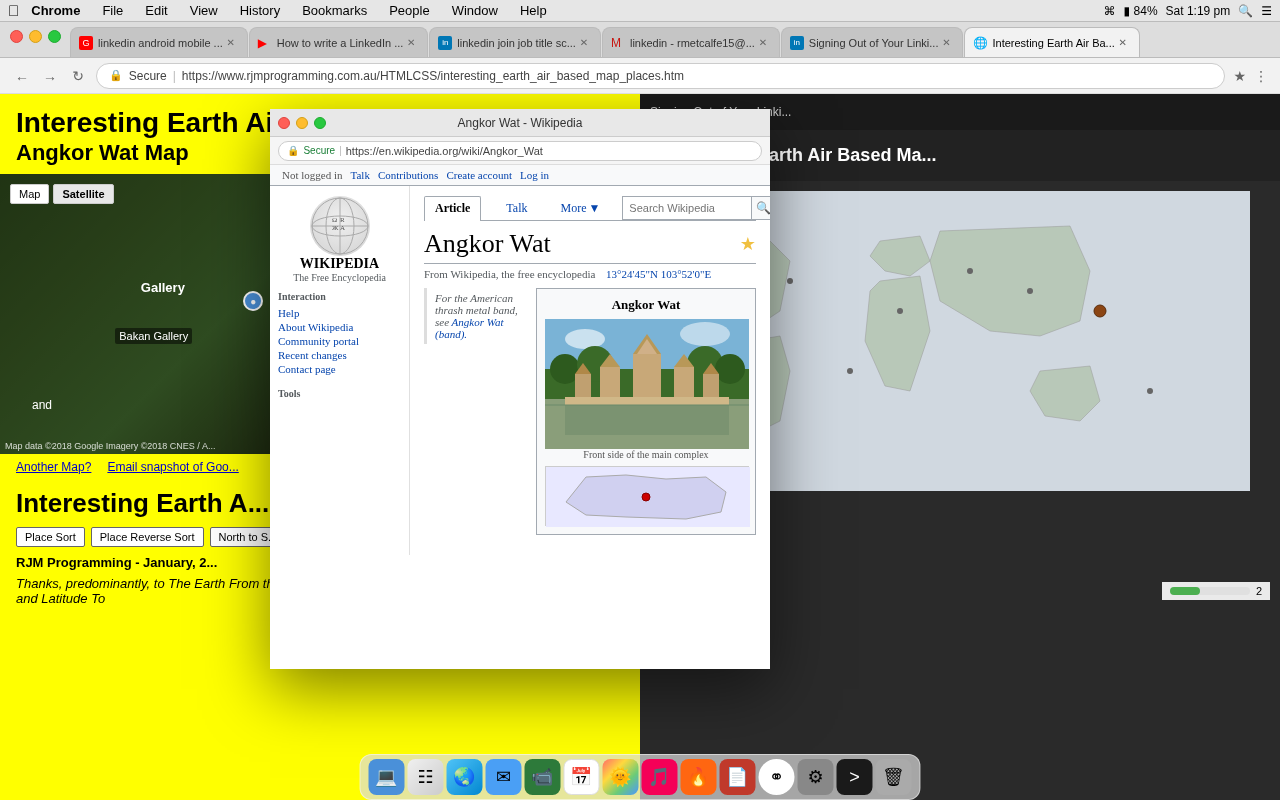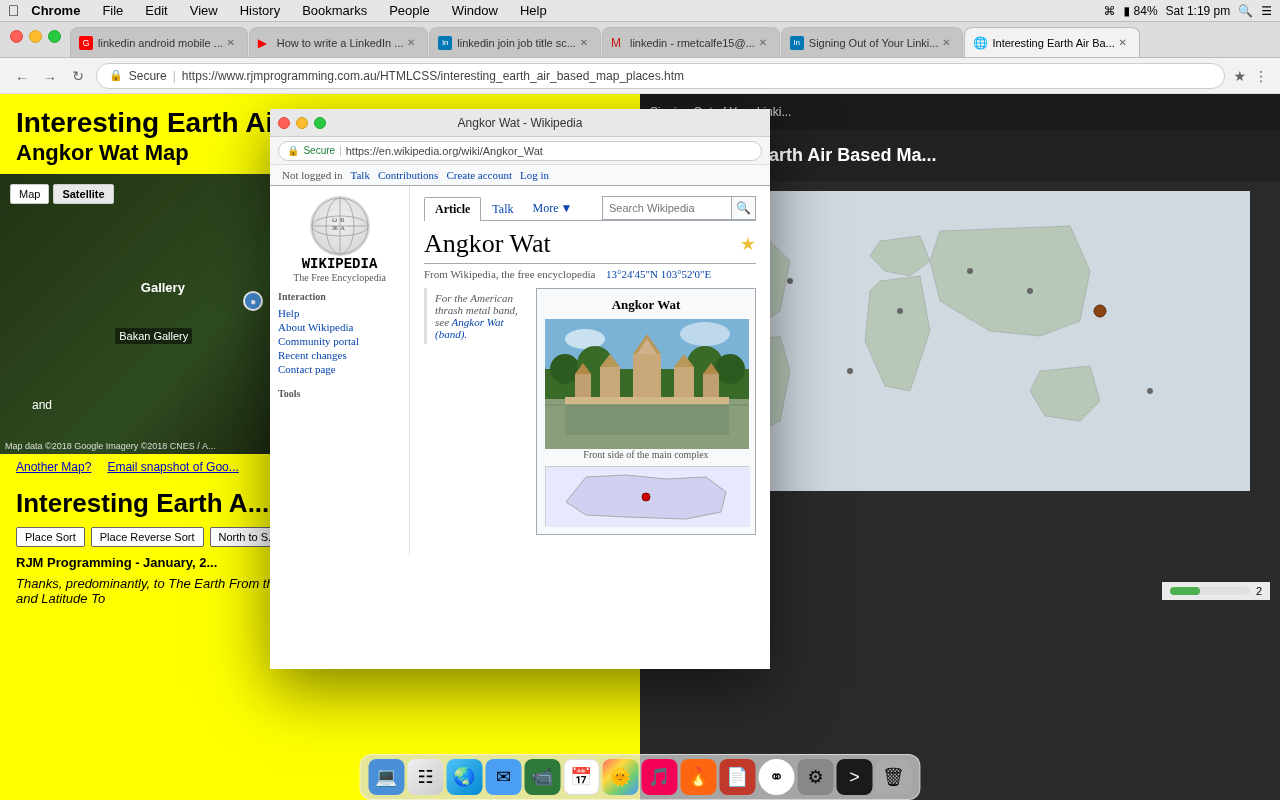--- a/index.html
+++ b/index.html
@@ -131,33 +131,33 @@
       width: 140px; padding: 10px 8px; flex-shrink: 0; border-right: 1px solid #e0e0e0;
       font-size: 11px;
     }
     .wiki-logo { text-align: center; margin-bottom: 8px; }
     .wiki-logo-img {
       width: 60px; height: 60px; border-radius: 50%;
       background: radial-gradient(circle at 50% 40%, #f0f0f0, #d0d0d0);
       margin: 0 auto; display: flex; align-items: center; justify-content: center;
       font-size: 24px; color: #555;
     }
-    .wiki-logo-name { font-family: Liberation Mono, monospace; font-size: 14px; font-weight: bold; color: #000; text-align: center; }
+    .wiki-logo-name { font-family: Liberation Serif, serif; font-size: 14px; font-weight: bold; color: #000; text-align: center; }
     .wiki-logo-sub { font-size: 10px; color: #54595d; }
     .wiki-nav-section { margin-bottom: 12px; }
     .wiki-nav-section a {
       display: block; color: #0645ad; text-decoration: none;
       padding: 1px 0; font-size: 11px; cursor: pointer;
     }
     .wiki-nav-label { font-size: 10px; color: #54595d; font-weight: bold; margin-bottom: 4px; }
     .wiki-main {
       flex: 1; padding: 10px 14px; min-width: 0;
     }
     .wiki-tabs {
-      display: flex; align-items: center; gap: 0; border-bottom: 1px solid #a2a9b1;
+      display: flex; gap: 14px; border-bottom: 1px solid #a2a9b1;
       margin-bottom: 8px; font-size: 12px;
     }
     .wiki-tab {
       padding: 4px 10px; cursor: pointer; color: #0645ad; border: 1px solid transparent;
       border-bottom: none; border-radius: 2px 2px 0 0; margin-bottom: -1px;
     }
     .wiki-tab.active {
       background: #fff; border-color: #a2a9b1; color: #000; font-weight: bold;
     }
     .wiki-tab-more {

